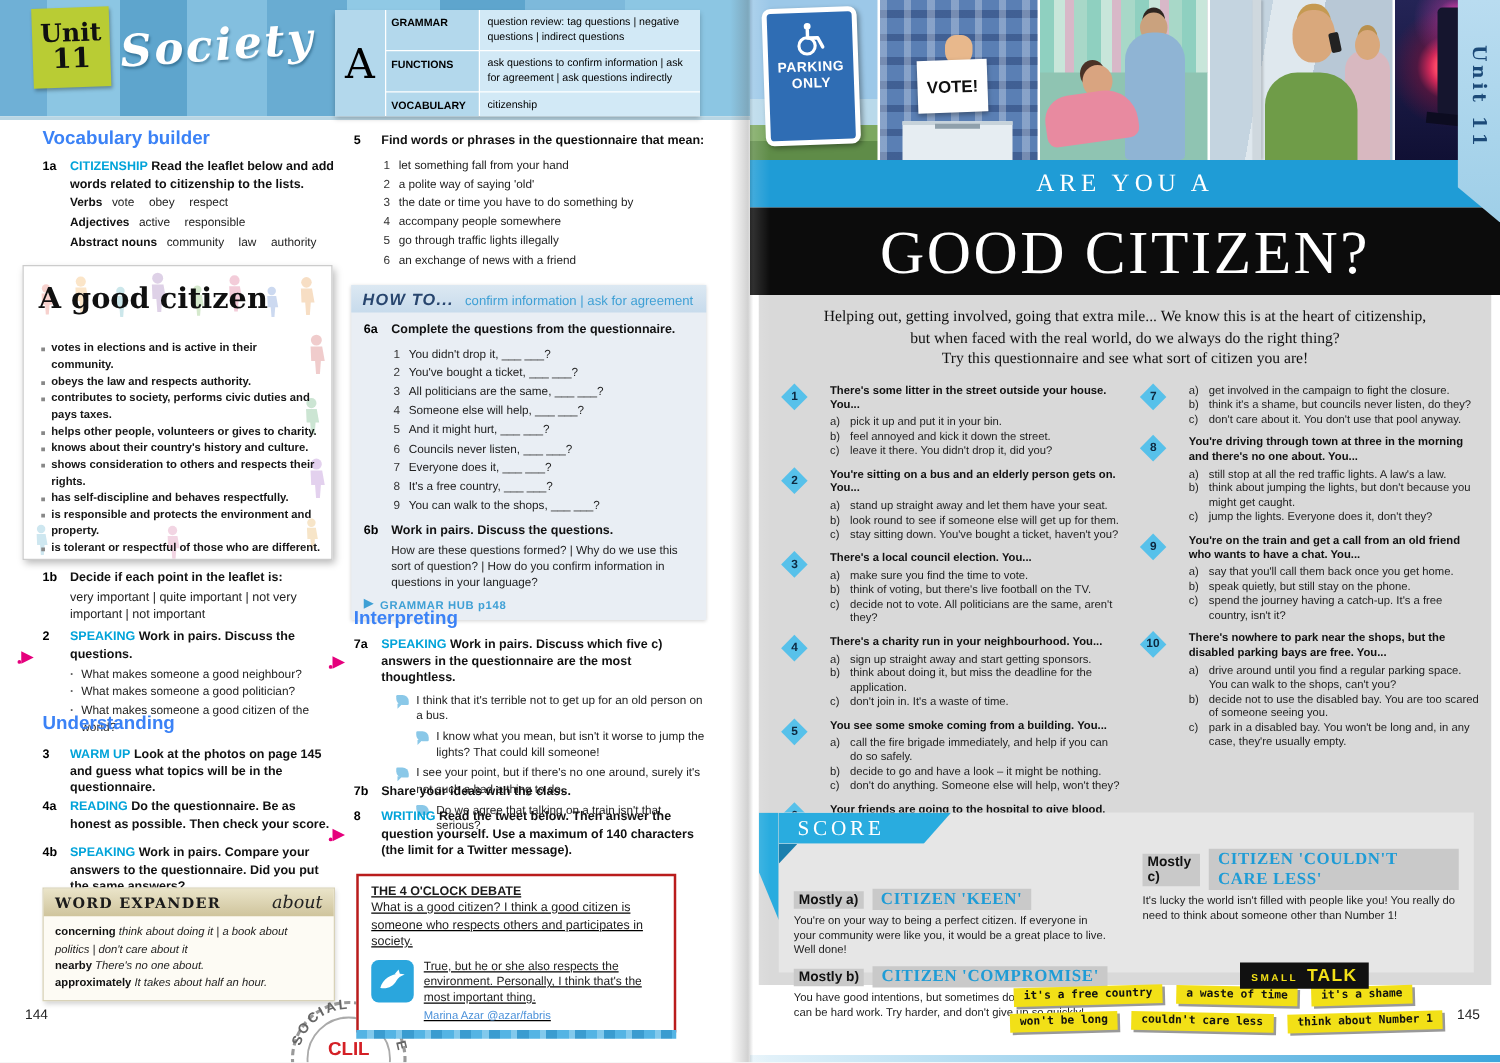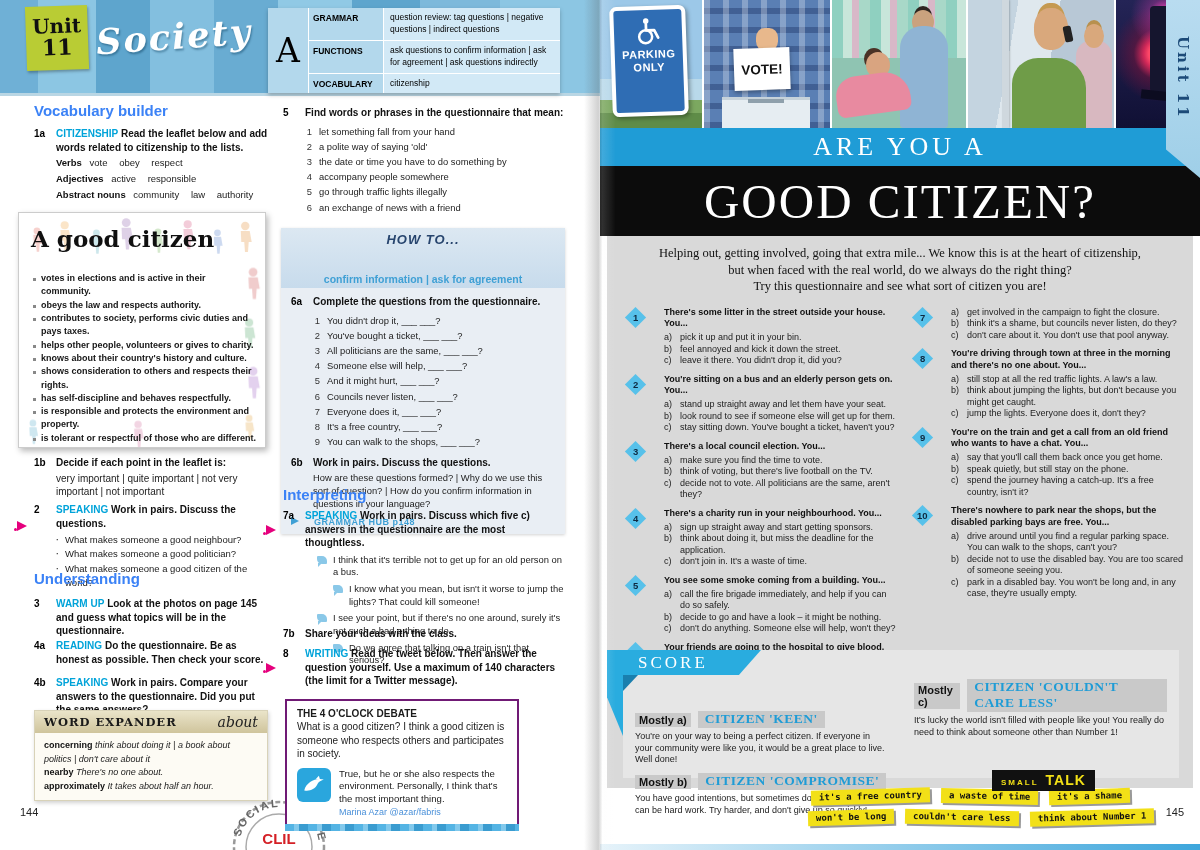--- a/index.html
+++ b/index.html
@@ -81,37 +81,37 @@
 
   .clil { left:224px; top:792px; width:110px; height:110px; }
 
   
   .ex5 { left:283px; top:106px; width:282px; }
   .numlist { list-style:none; margin-top:4px; }
   .numlist li { display:flex; gap:7px; font-weight:normal; color:#222; font-size:9.4px; line-height:1.62; }
   .numlist .n { flex:none; width:7px; text-align:right; color:#333; }
 
   .howto { left:281px; top:228px; width:284px; background:#e9eef4; box-shadow:0 1px 3px rgba(0,0,0,.18); padding-bottom:7px; }
-  .howto-band { background:linear-gradient(#dce8f2,#c7dbec); padding:4px 9px 3px; display:flex; gap:26px; align-items:center;flex-direction:column; }
+  .howto-band { background:linear-gradient(#dce8f2,#c7dbec); padding:4px 9px 3px; display:flex; gap:9px; align-items:flex-end; }
   .howto-label { font-weight:bold; font-style:italic; font-size:13px; color:#27456e; letter-spacing:1px; }
-  .howto-sub { color:#3fa0d5; font-weight:bold; font-size:10.5px; }
+  .howto-sub { color:#3fa0d5; font-weight:normal; font-size:10.5px; }
   .howto-body { padding:7px 10px 0; }
-  .ghub { display:flex; align-items:flex-start; gap:15px; color:#3fa0d5; font-weight:bold; font-size:9px; padding:6px 10px 0; letter-spacing:.5px; }
+  .ghub { display:flex; align-items:flex-start; gap:5px; color:#3fa0d5; font-weight:bold; font-size:9px; padding:6px 10px 0; letter-spacing:.5px; }
   .garrow { width:0; height:0; border-left:8px solid #3fa0d5; border-top:4.5px solid transparent; border-bottom:4.5px solid transparent; }
 
   .int-head { left:283px; top:486px; }
   .ex7a { left:283px; top:509px; width:284px; }
   .bub { display:flex; gap:6px; font-weight:normal; color:#222; font-size:9.4px; line-height:1.35; margin:4px 0 0 12px; }
   .bub.ind { margin-left:28px; }
   .bicon { flex:none; width:10px; height:8px; background:#8ac8e8; border-radius:1px 5px 1px 5px; margin-top:2px; position:relative; }
   .bicon::after { content:""; position:absolute; left:1px; bottom:-3px; border-top:4px solid #8ac8e8; border-right:4px solid transparent; }
   .ex7b { left:283px; top:627px; width:284px; }
   .ex8 { left:283px; top:647px; width:284px; }
 
-  .debate { left:285px; top:699px; width:234px; background:#fff; border:2px solid #701a75; padding:7px 10px 7px; position:absolute; }
+  .debate { left:285px; top:699px; width:256px; background:#fff; border:2px solid #b91c1c; padding:7px 10px 7px; position:absolute;text-decoration:underline; }
   .debate::after { content:""; position:absolute; left:-2px; right:-2px; bottom:-7px; height:7px;
     background:repeating-linear-gradient(90deg,#54b4e4 0 9px,#82c9ec 9px 14px,#3a9cd0 14px 23px); }
   .debate-title { font-weight:bold; font-size:10px; color:#1a1a1a; }
   .debate-q { font-size:10px; line-height:1.35; color:#222; margin-top:1px; }
   .tweet { display:flex; gap:8px; margin-top:7px; }
   .avatar { flex:none; width:34px; height:34px; background:#2aa6dd; border-radius:6px; display:flex; align-items:center; justify-content:center; }
   .tweet-text { font-size:9.6px; line-height:1.32; color:#222; }
   .tweet-author { color:#4a90d9; font-size:9px; margin-top:2px; }
 
   
@@ -146,21 +146,21 @@
                       radial-gradient(circle at 52% 42%, #ff4868 0 11px, #d02858 16px, rgba(120,20,60,.55) 26px, rgba(20,20,60,0) 48px),
                       linear-gradient(#242456,#101034); }
   .tl-housing { position:absolute; left:40%; top:6px; width:22px; height:86px; background:#15152e; border-radius:4px; }
   .tl-arm { position:absolute; left:30%; top:92px; width:52px; height:9px; background:#0c0c20; transform:rotate(6deg); }
 
   .unit-tab { position:absolute; right:0; top:0; width:34px; height:178px; background:linear-gradient(#b9dcf0,#9fcfe8);
     clip-path:polygon(0 0,100% 0,100% 100%,0 84%); display:flex; justify-content:center; padding-top:36px; z-index:5; }
   .unit-tab span { writing-mode:vertical-rl; font-family:"DejaVu Serif",serif; font-weight:bold; font-size:15px; color:#1c4a78; letter-spacing:3px; }
 
   .band-cyan { position:absolute; top:128px; left:0; width:600px; height:38px; background:#1f9cd6; display:flex; align-items:center; justify-content:center; }
-  .band-cyan span { font-family:"Liberation Serif",serif; font-size:26px; color:#fff; letter-spacing:4px; }
+  .band-cyan span { font-family:"Liberation Serif",serif; font-size:20px; color:#fff; letter-spacing:4px; }
   .band-black { position:absolute; top:166px; left:0; width:600px; height:70px; background:#0c0c0c; display:flex; align-items:center; justify-content:center; }
   .band-black span { font-family:"Liberation Serif",serif; font-size:49px; color:#fff; letter-spacing:2px; }
 
   .quiz { position:absolute; top:236px; left:7px; width:586px; height:552px; background:#d9d9d9; }
   .intro { padding:9px 26px 4px; text-align:center; font-family:"Liberation Serif",serif; font-size:12.5px; line-height:1.32; color:#111; }
   .qcols { display:flex; gap:16px; padding:8px 10px 0 18px; }
   .qcol { flex:1; display:flex; flex-direction:column; gap:7px; }
   .q { display:flex; gap:9px; }
   .qnum { flex:none; width:15px; height:15px; background:#57c1ea; transform:rotate(45deg); display:flex; align-items:center; justify-content:center; margin:3px 0 0 3px; }
   .qnum b { transform:rotate(-45deg); font-size:9.5px; color:#0d2940; }

